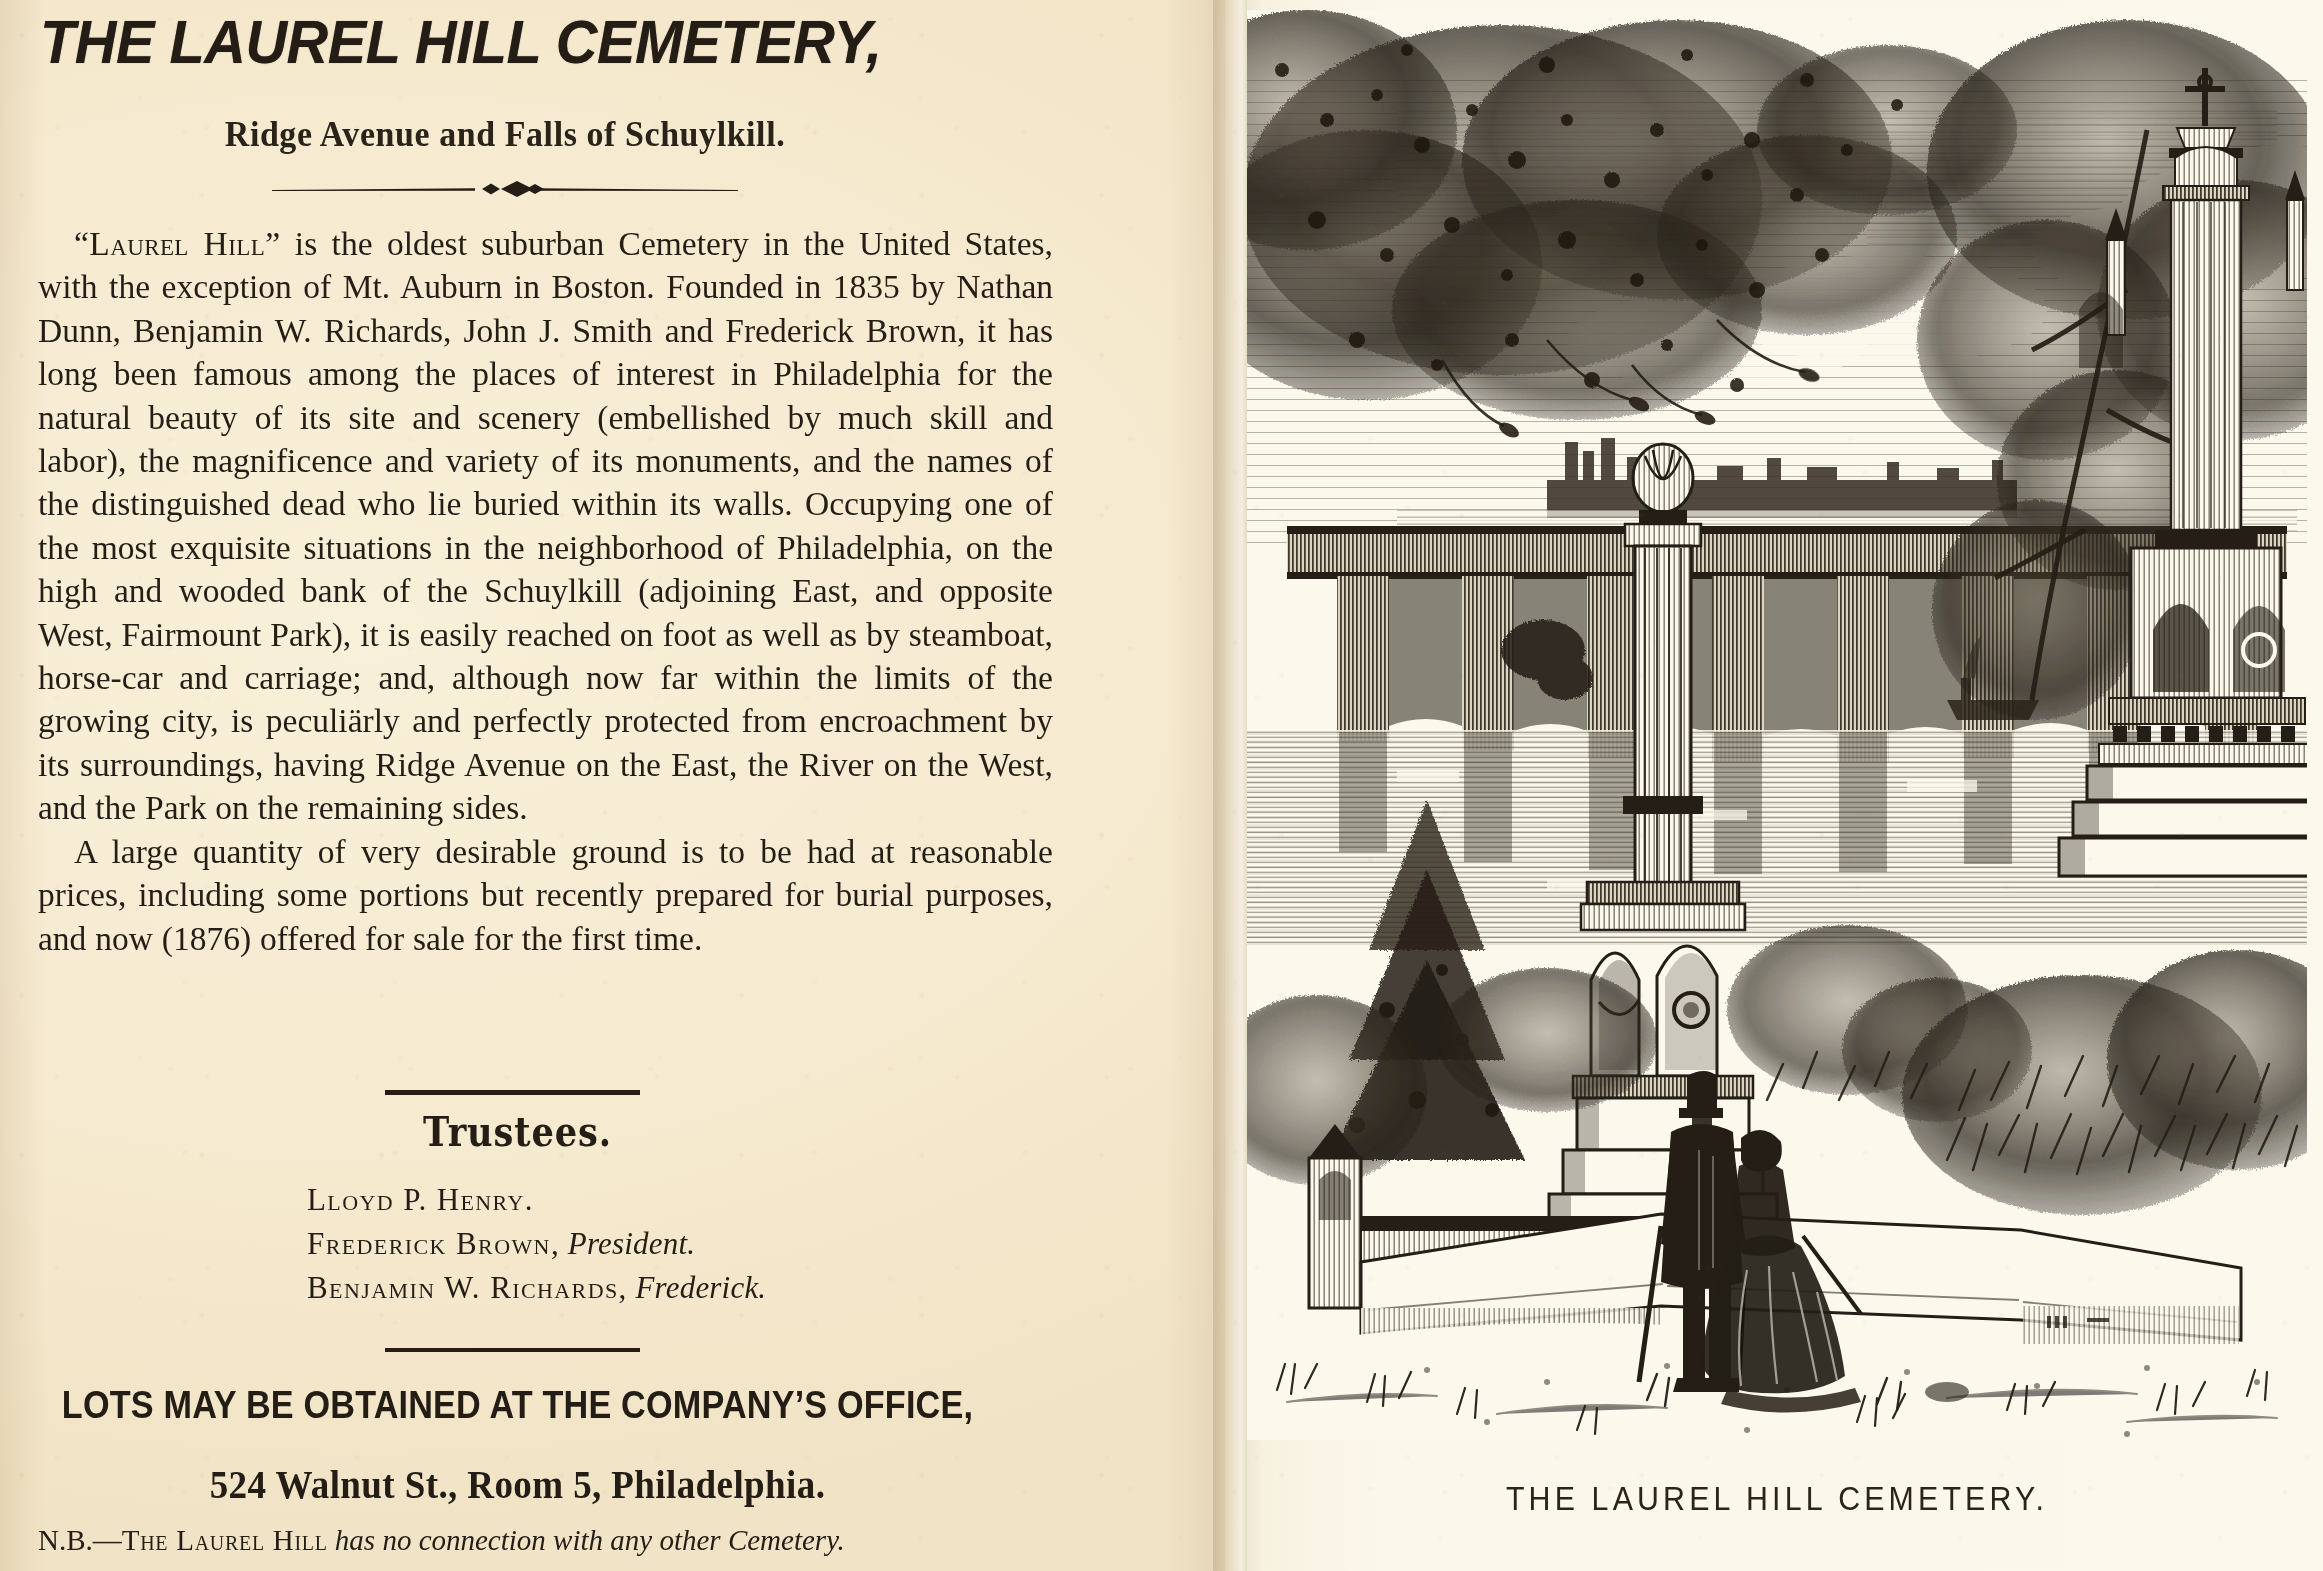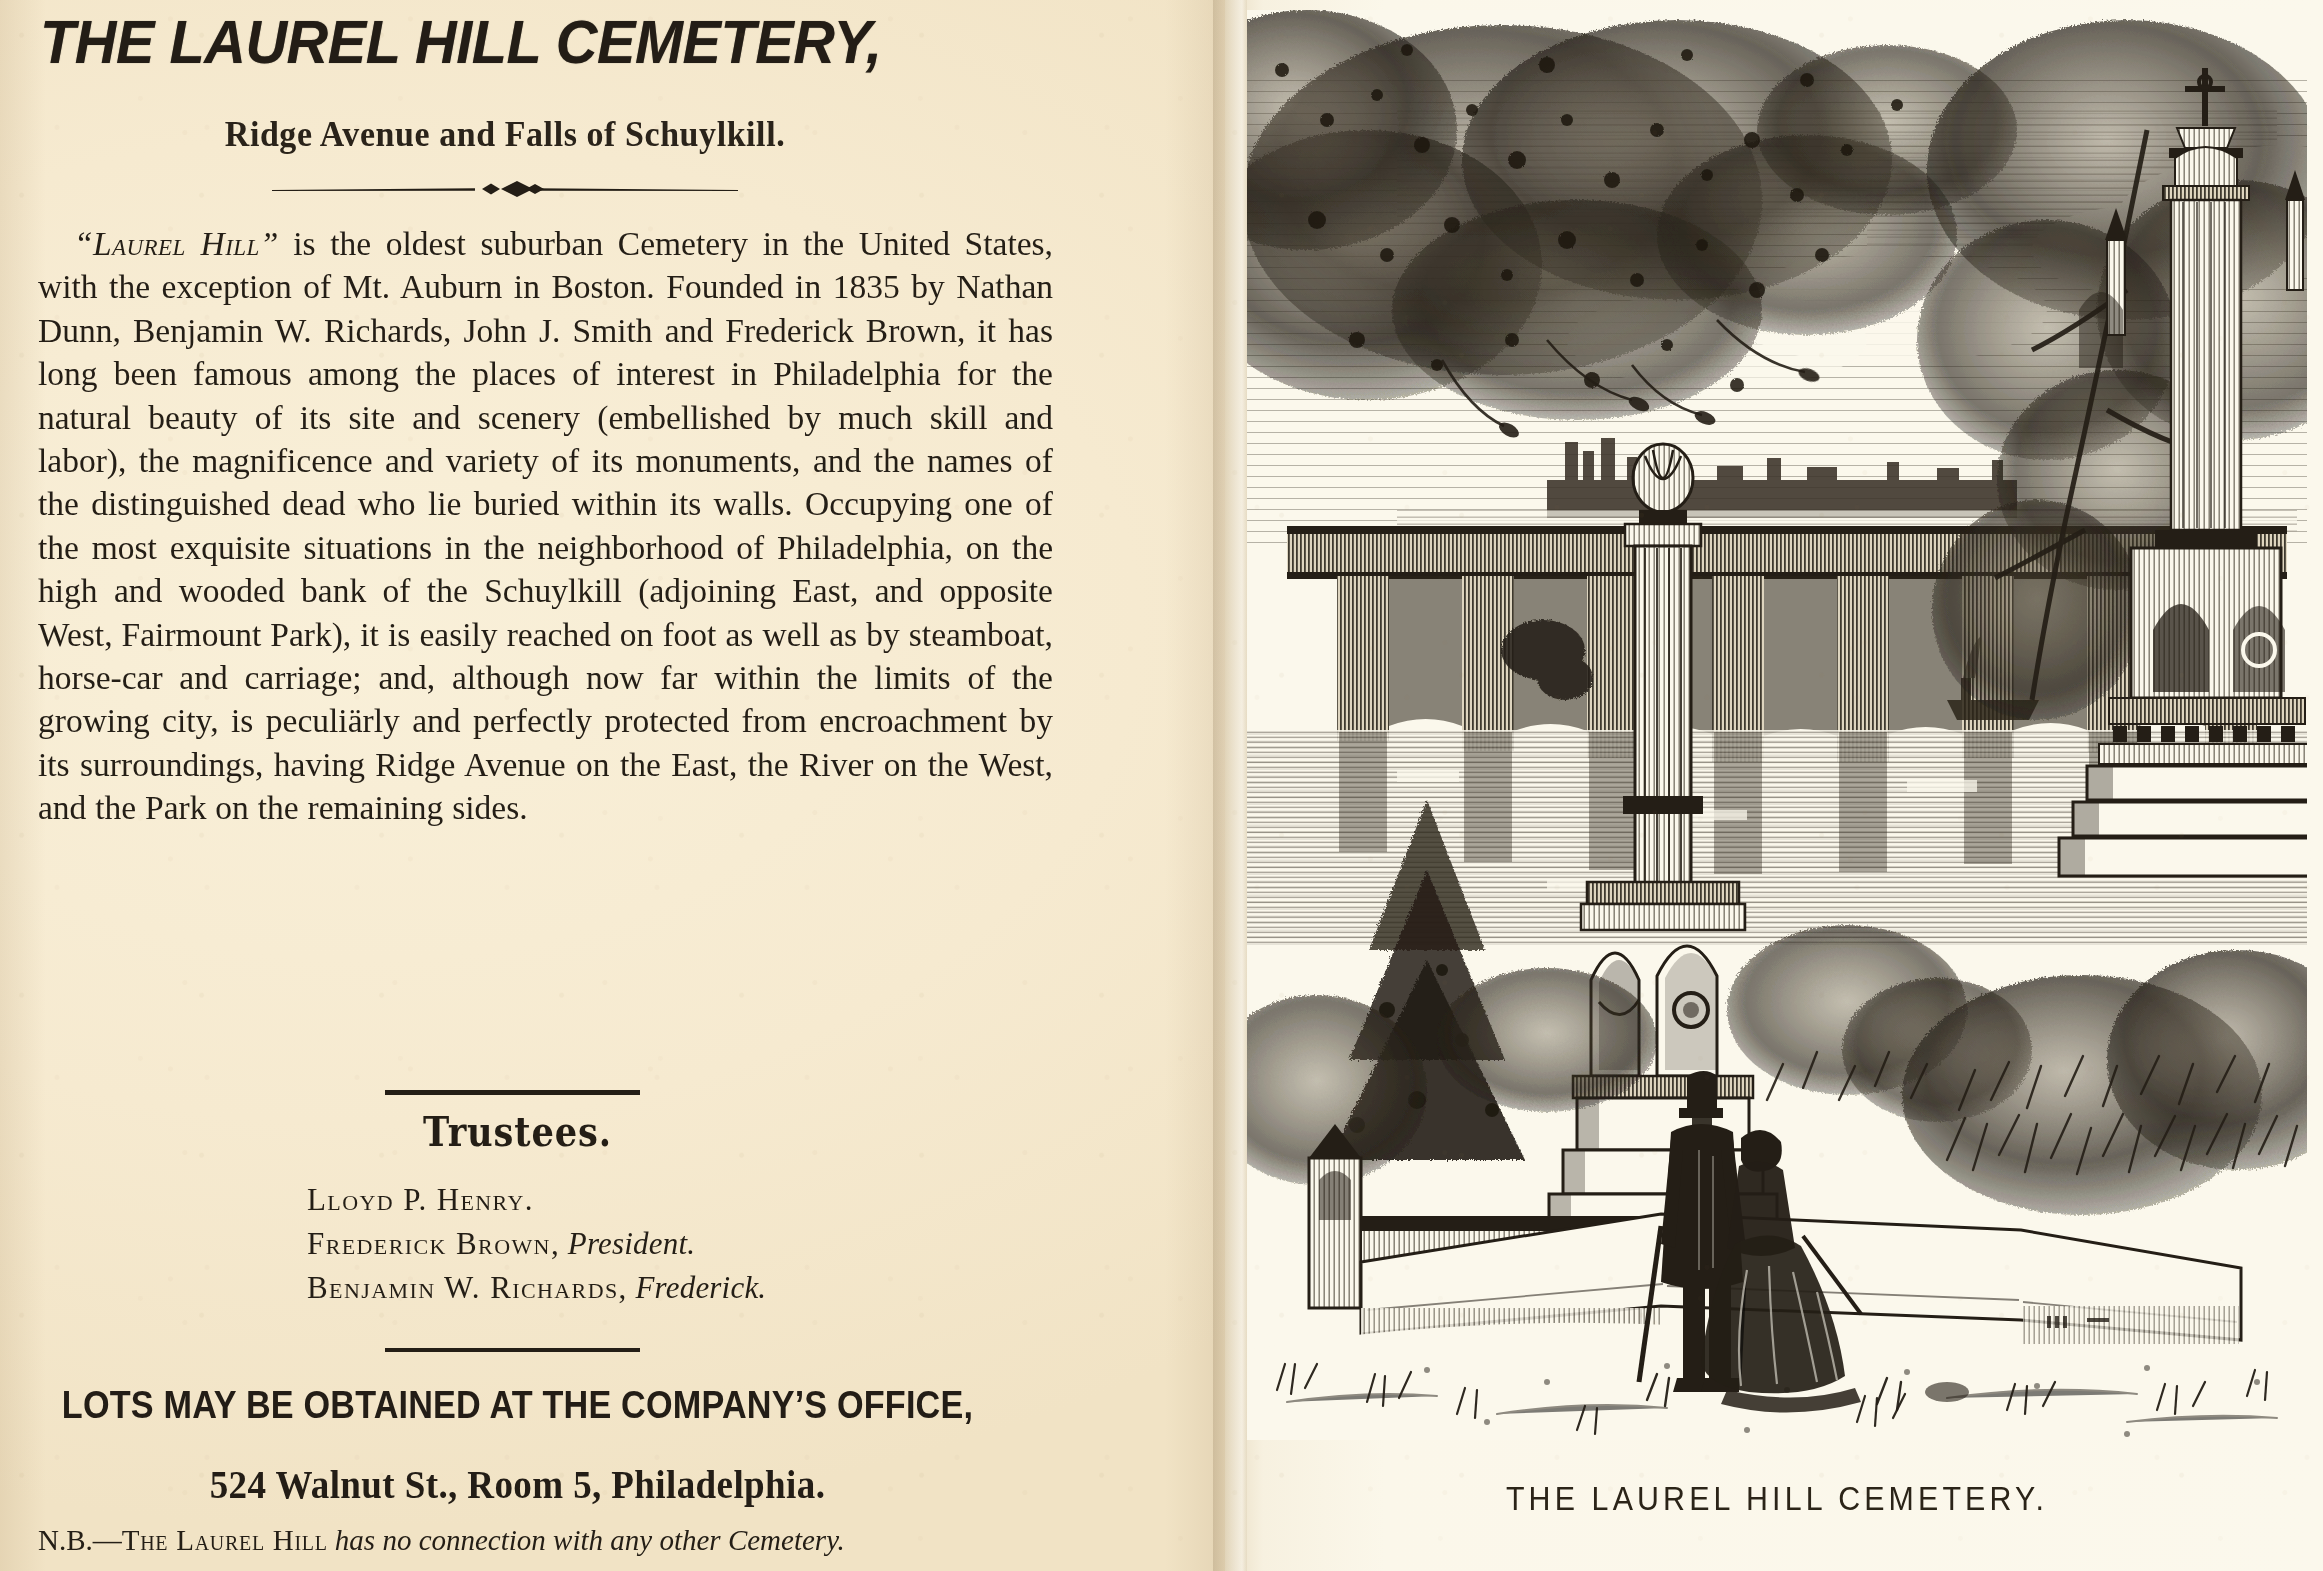--- a/index.html
+++ b/index.html
@@ -39,21 +39,21 @@
   }
   .ornament{position:absolute;left:270px;top:178px;width:470px;height:22px;}
 
   .body{
     position:absolute;left:38px;top:222px;width:1015px;
     font-size:33.5px;line-height:43.4px;color:#241e16;
     text-align:justify;text-align-last:left;
     -webkit-hyphens:none;hyphens:none;word-spacing:.5px;
   }
   .body p{margin:0;text-indent:36px;}
-  .sc{font-variant:small-caps;letter-spacing:.4px;font-style:italic;}
+  .sc{font-variant:small-caps;letter-spacing:.4px;}
 
   .rule-short{
     position:absolute;left:385px;top:1090px;width:255px;height:5px;
     background:#241e16;
   }
   .trustees-head{
     position:absolute;left:0;top:1108px;width:1035px;text-align:center;
     font-family:"DejaVu Serif",serif;font-weight:bold;
     font-size:41px;color:#241e16;letter-spacing:1px;
     transform:scaleX(.86);
@@ -140,20 +140,23 @@
           <path d="M265 10.2 L468 12 L468 13 L265 12.8 Z" fill="#241e16"></path>
           <path d="M212 11 L221 5.5 L230 11 L221 16.5 Z" fill="#241e16"></path>
           <path d="M231 11 L247 3 L263 11 L247 19 Z" fill="#241e16"></path>
           <path d="M256 11 L265 6 L274 11 L265 16 Z" fill="#241e16"></path>
         </svg>
       </div>
 
       <div class="body">
         <p>
           <span class="sc">“Laurel Hill”</span><span> is the oldest suburban Cemetery in the United States, with the exception of Mt. Auburn in Boston. Founded in 1835 by Nathan Dunn, Benjamin W. Richards, John J. Smith and Frederick Brown, it has long been famous among the places of interest in Philadelphia for the natural beauty of its site and scenery (embellished by much skill and labor), the magnificence and variety of its monuments, and the names of the distinguished dead who lie buried within its walls.  Occupying one of the most exquisite situations in the neighborhood of Philadelphia, on the high and wooded bank of the Schuylkill (adjoining East, and opposite West, Fairmount Park), it is easily reached on foot as well as by steamboat, horse-car and carriage; and, although now far within the limits of the growing city, is peculiärly and perfectly protected from encroachment by its surroundings, having Ridge Avenue on the East, the River on the West, and the Park on the remaining sides.</span>
+        </p>
+        <p>
+          <span>A large quantity of very desirable ground is to be had at reasonable prices, including some portions but recently prepared for burial purposes, and now (1876) offered for sale for the first time.</span>
         </p>
       </div>
 
       <div class="rule-short"></div>
 
       <div class="trustees-head">Trustees.</div>
 
       <div class="trustees">
         <div>
           <span class="nm">Lloyd P. Henry.</span>

